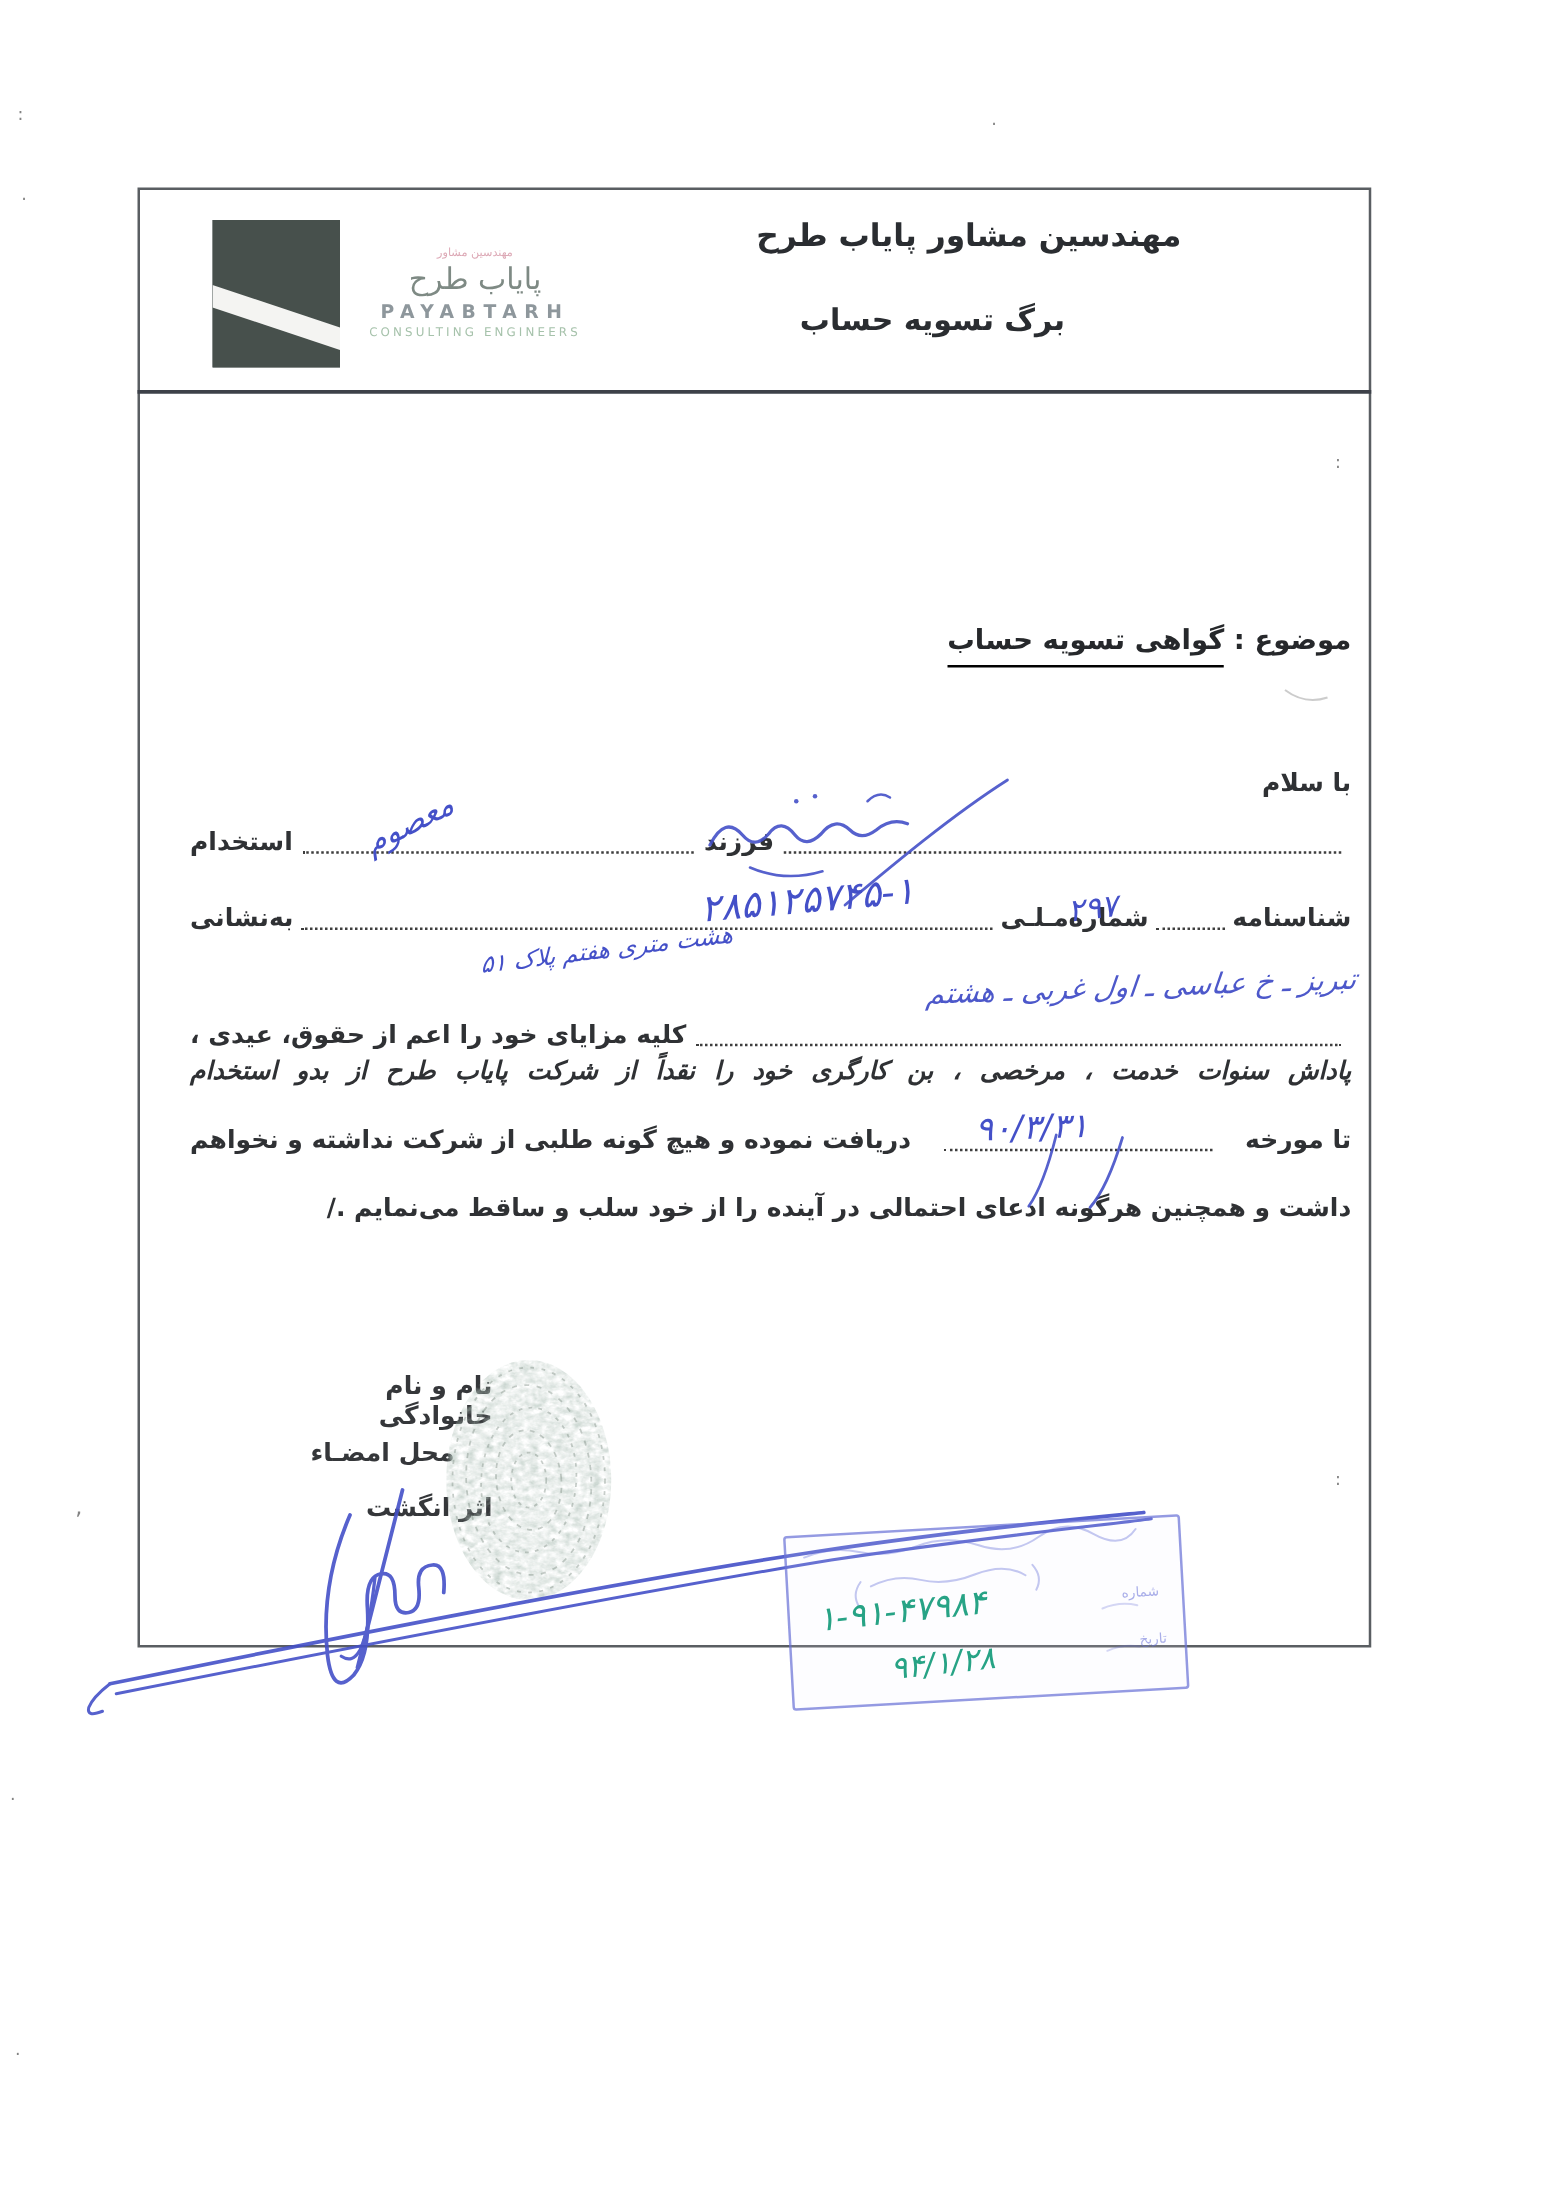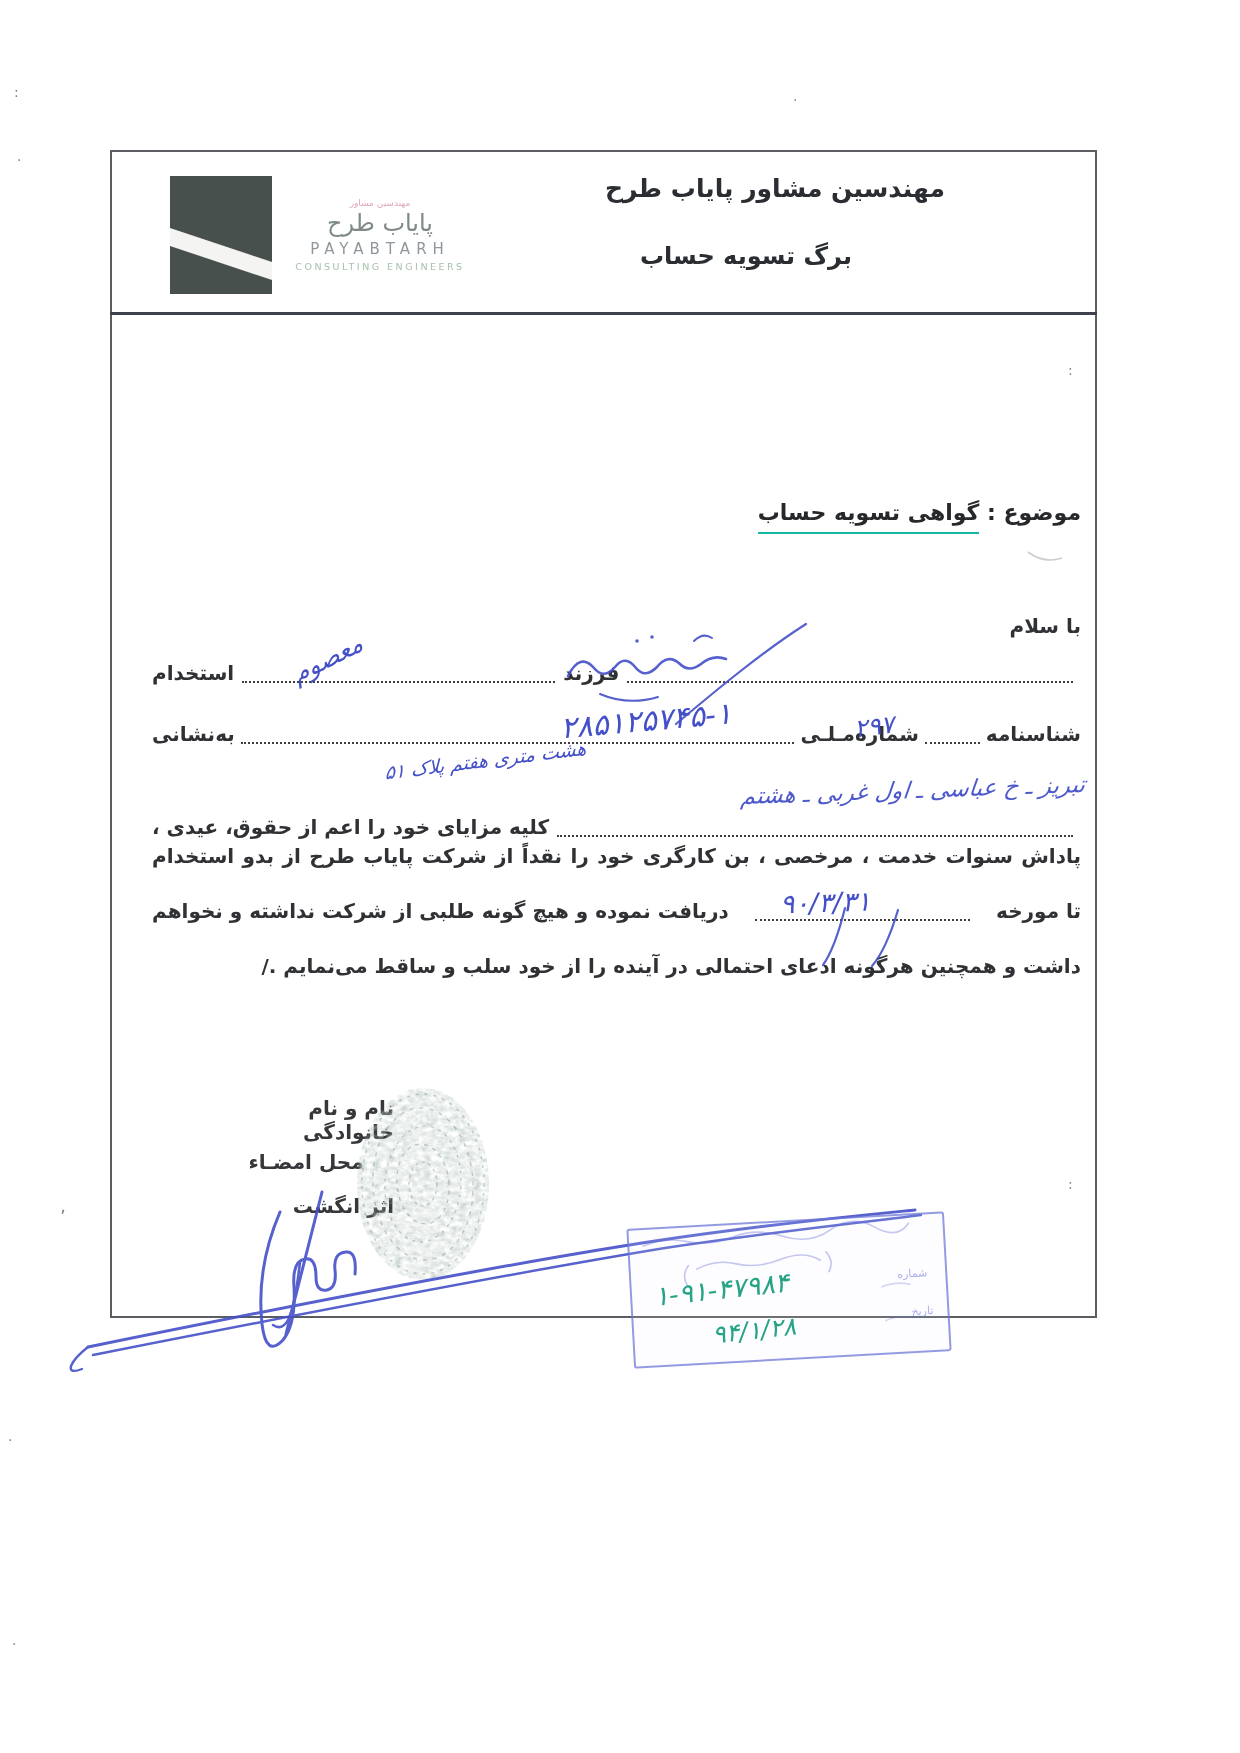--- a/index.html
+++ b/index.html
@@ -14,43 +14,43 @@
     position:absolute; left:110px; top:150px; width:983px; height:1164px;
     border:2px solid #5a5e62; background:#fff;
   }
   .hdr-divider{position:absolute; left:-2px; top:160px; width:987px; height:3px; background:#3d4149;}
   
   .logo-mark{position:absolute; left:58px; top:24px; width:102px; height:118px; background:#4c5451;}
   .logo-mark svg{display:block;}
   .logo-text{position:absolute; left:168px; top:46px; width:200px; text-align:center;}
   .logo-tagline{font-size:9px; color:#d79aa9; letter-spacing:1px; opacity:.85;}
   .logo-name-fa{font-size:24px; font-weight:400; color:#7e8a84; margin-top:1px;}
-  .logo-name-en{font-size:15px; letter-spacing:6px; color:#8e979c; margin-top:3px; font-weight:400;text-align:center;}
+  .logo-name-en{font-size:15px; letter-spacing:6px; color:#8e979c; margin-top:3px; font-weight:700;text-align:center;}
   .logo-sub-en{font-size:9.5px; letter-spacing:2.5px; color:#a6c2ab; margin-top:3px;}
   
   .hdr-company{position:absolute; right:150px; top:22px; font-size:25px; font-weight:700; color:#2a2d31;}
   .hdr-form{position:absolute; right:243px; top:90px; font-size:24px; font-weight:700; color:#2a2d31;}
   
   .subject{position:absolute; right:14px; top:348px; font-size:22px; font-weight:700; direction:rtl; color:#26282b;}
-  .subject .u{border-bottom:2px solid #14b8a6; padding-bottom:7px;}
+  .subject .u{border-bottom:2px solid #000000; padding-bottom:7px;}
   .greeting{position:absolute; right:14px; top:462px; font-size:20px; font-weight:600; direction:rtl;}
   
   .bline{position:absolute; left:40px; right:14px; direction:rtl;
          font-size:20px; font-weight:600; color:#2f3134; line-height:30px;}
   .jflex{display:flex; justify-content:space-between; align-items:flex-end;}
   .jflex>span{white-space:nowrap;}
   .dots{display:inline-block; height:16px; border-bottom:2.4px dotted #3e3e3e; margin-bottom:5px;}
   .d1{width:170px; flex-grow:1; margin:0 8px 5px;}
   .d2{width:120px; flex-grow:.7; margin:0 8px 5px;}
   .d3{width:55px; margin:0 6px 5px;}
   .d4{width:240px; flex-grow:1; margin:0 6px 5px;}
   .d5{width:430px; flex-grow:1; margin:0 8px 5px;}
   .d6{width:215px; margin:0 8px 5px;}
   .t1{top:506px;} .t2{top:567px;} .t3{top:660px;text-align:center;} .t4{top:689px;} .t5{top:744px;} .t6{top:799px;}
-  .just{text-align:justify; text-align-last:justify;}
+  .just{text-align:justify; text-align-last:justify;font-style:italic;}
   .ralign{text-align:right;}
   
   .hw{position:absolute; color:#4450c8; font-style:italic; white-space:nowrap; font-weight:400;}
   .hw-father{left:178px; top:492px; font-size:25px; transform:rotate(-27deg) skewX(-6deg);}
   .hw-idno{left:742px; top:560px; font-size:25px; transform:rotate(-7deg);}
   .hw-natid{left:448px; top:551px; font-size:30px; letter-spacing:2px; transform:rotate(-5deg);}
   .hw-addr-above{left:272px; top:597px; font-size:19px; transform:rotate(-7deg) skewX(-8deg);}
   .hw-addr{right:10px; top:619px; font-size:23px; direction:rtl; transform:rotate(-2deg) skewX(-8deg); transform-origin:right; opacity:.95;}
   .hw-date{left:668px; top:735px; font-size:27px; word-spacing:14px; transform:rotate(-2deg);}
   

